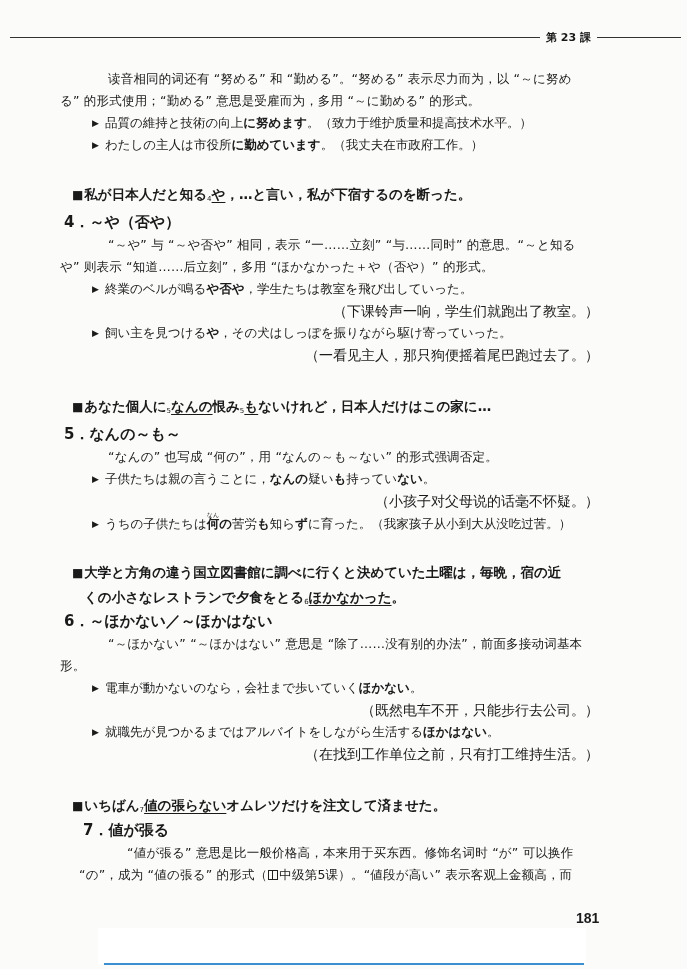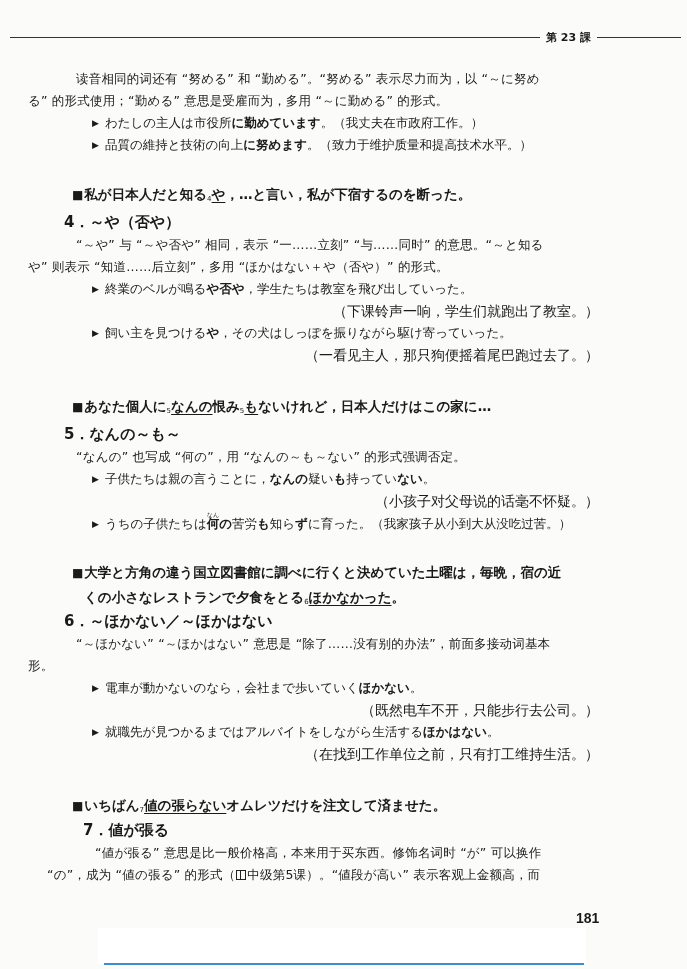--- a/index.html
+++ b/index.html
@@ -16,21 +16,21 @@
       display: flex; align-items: center;
     }
     .header .rule { flex: 1; height: 1px; background: #333; }
     .header .rule.right { flex: 0 0 84px; }
     .header .lesson {
       font-size: 11px; font-weight: bold; padding: 0 6px; white-space: nowrap;
     }
     .blk { position: absolute; left: 0; right: 0; }
     .para {
       font-size: 12.5px; line-height: 22px; margin: 0;
-      padding-left: 52px; padding-right: 84px; text-indent: 24px;
+      padding-left: 84px; padding-right: 84px; text-indent: 24px;
       letter-spacing: 0.2px;
     }
     .ex {
       font-size: 12.5px; line-height: 22px; margin: 0;
       padding-left: 92px; padding-right: 70px; white-space: nowrap;
     }
     .ex .bullet { font-size: 9px; margin-right: 6px; vertical-align: 1px; }
     .ex b { font-weight: bold; }
     .tr {
       font-size: 14px; line-height: 22px; margin: 0;
@@ -79,38 +79,38 @@
     <span class="lesson">第 23 課</span>
     <div class="rule right"></div>
   </div>
 
   <div class="blk" style="top:68px;">
     <p class="para">
       <span>读音相同的词还有 “努める” 和 “勤める”。“努める” 表示尽力而为，以 “～に努め</span><br>
       <span style="margin-left:-24px;">る” 的形式使用；“勤める” 意思是受雇而为，多用 “～に勤める” 的形式。</span>
     </p>
     <p class="ex">
-      <span class="bullet">▶</span><span>わたしの主人は市役所</span><b>に勤めています</b><span>。</span><span>（我丈夫在市政府工作。）</span>
+      <span class="bullet">▶</span><span>品質の維持と技術の向上</span><b>に努めます</b><span>。</span><span>（致力于维护质量和提高技术水平。）</span>
     </p>
     <p class="ex">
-      <span class="bullet">▶</span><span>品質の維持と技術の向上</span><b>に努めます</b><span>。</span><span>（致力于维护质量和提高技术水平。）</span>
+      <span class="bullet">▶</span><span>わたしの主人は市役所</span><b>に勤めています</b><span>。</span><span>（我丈夫在市政府工作。）</span>
     </p>
   </div>
 
   <div class="blk" style="top:174px;">
     <p class="sent">
       <span class="sq">■</span><span>私が日本人だと知る</span><span class="sub">4</span><u>や</u><span>，…と言い，私が下宿するのを断った。</span>
     </p>
   </div>
 
   <div class="blk" style="top:210px;">
     <p class="heading">4．～や（否や）</p>
     <p class="para">
       <span>“～や” 与 “～や否や” 相同，表示 “一……立刻” “与……同时” 的意思。“～と知る</span><br>
-      <span style="margin-left:-24px;">や” 则表示 “知道……后立刻”，多用 “ほかはない＋や（否や）” 的形式。</span>
+      <span style="margin-left:-24px;">や” 则表示 “知道……后立刻”，多用 “ほかなかった＋や（否や）” 的形式。</span>
     </p>
     <p class="ex">
       <span class="bullet">▶</span><span>終業のベルが鳴る</span><b>や否や</b><span>，学生たちは教室を飛び出していった。</span>
     </p>
     <p class="tr">（下课铃声一响，学生们就跑出了教室。）</p>
     <p class="ex">
       <span class="bullet">▶</span><span>飼い主を見つける</span><b>や</b><span>，その犬はしっぽを振りながら駆け寄っていった。</span>
     </p>
     <p class="tr">（一看见主人，那只狗便摇着尾巴跑过去了。）</p>
   </div>

